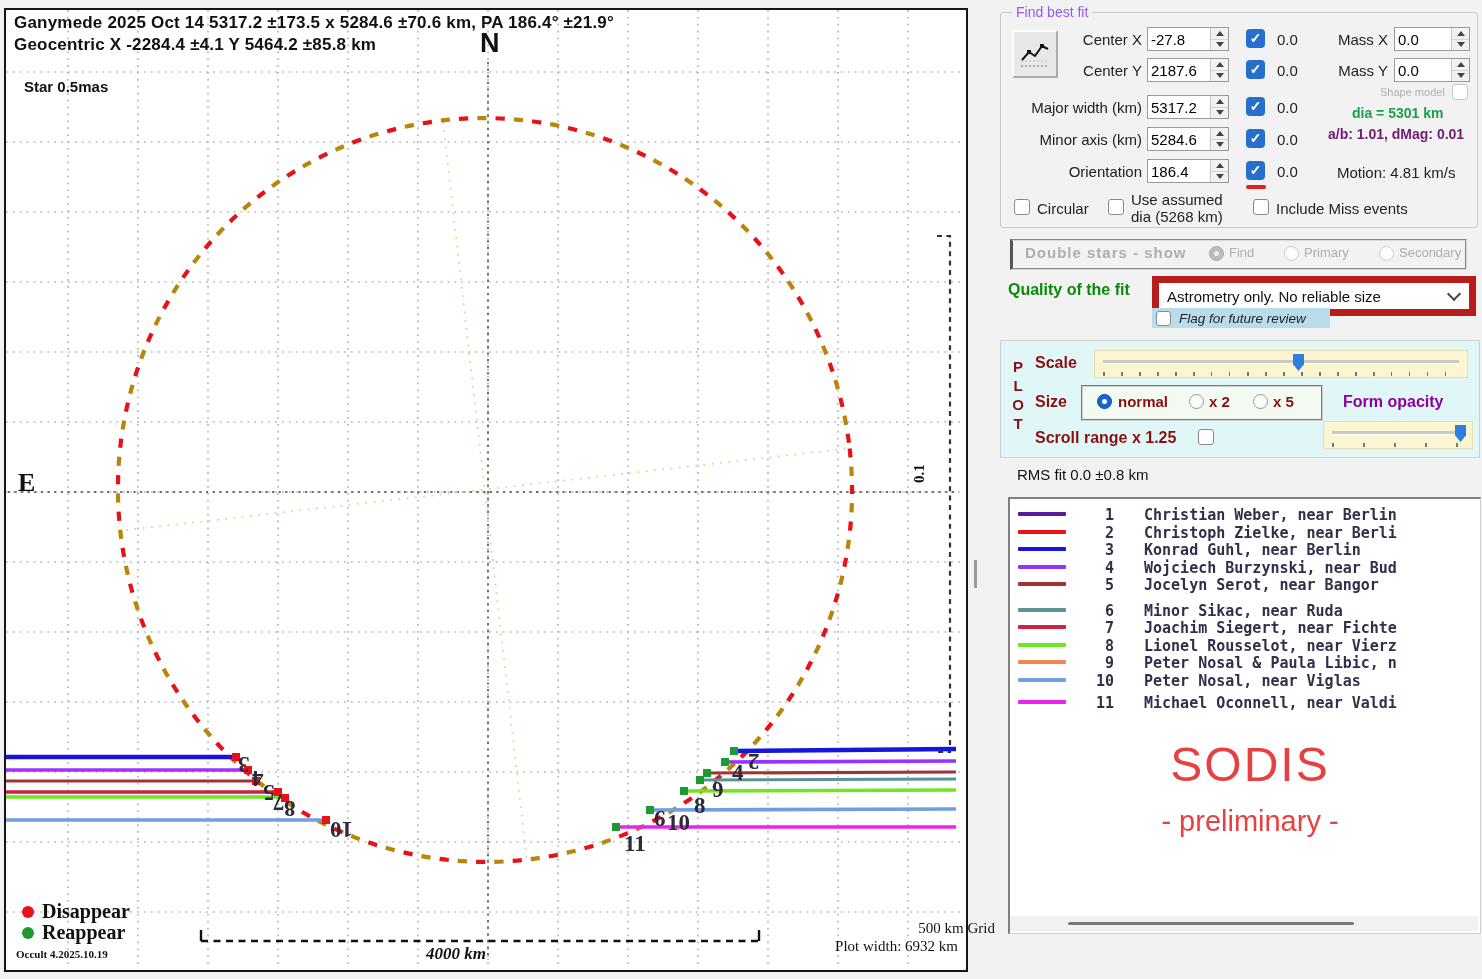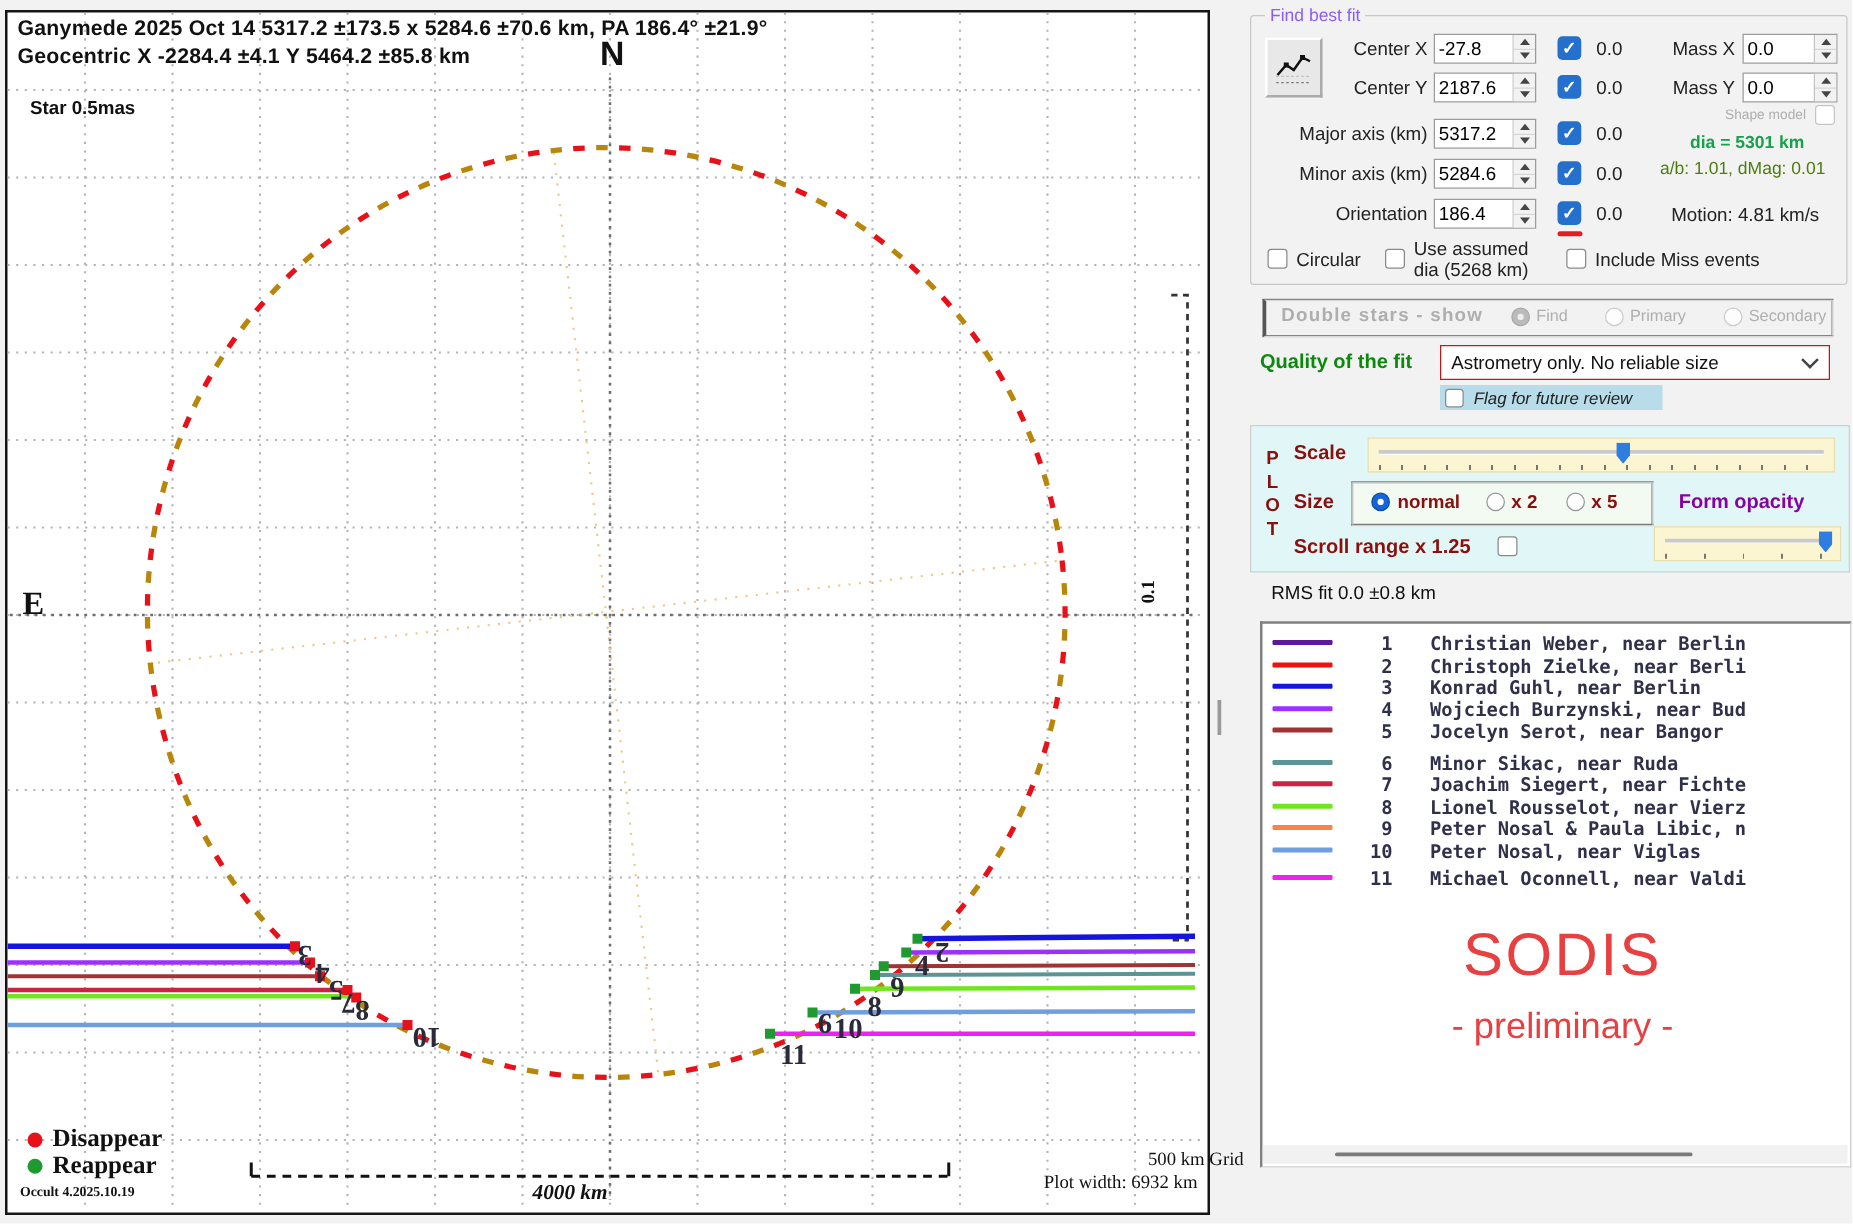--- a/index.html
+++ b/index.html
@@ -35,21 +35,21 @@
   .tri-dn{width:0;height:0;border-left:4px solid transparent;border-right:4px solid transparent;border-top:5px solid #444;}
   .cbx{width:19px;height:19px;background:#2570cc;border-radius:4px;color:#fff;font-size:14px;font-weight:bold;text-align:center;line-height:19px;}
   .cbx-empty{width:16px;height:16px;background:#fff;border:1.6px solid #8a8a8a;border-radius:3px;box-sizing:border-box;}
   .radio{width:15px;height:15px;border-radius:50%;background:#fdfdfd;border:1.6px solid #999;box-sizing:border-box;}
   .radio.sel-blue{background:#1565d8;border:1.6px solid #0d4ba8;position:relative;}
   .radio.sel-blue:after{content:"";position:absolute;left:4px;top:4px;width:5px;height:5px;background:#fff;border-radius:50%;}
   .radio.sel-gray{background:#bbb;border:1.6px solid #aaa;position:relative;}
   .radio.sel-gray:after{content:"";position:absolute;left:4px;top:4px;width:5px;height:5px;background:#eee;border-radius:50%;}
   .graytxt{color:#aeaeae;}
   .greenb{color:#0a8a0a;font-weight:bold;font-size:16px;}
-  .select{background:#fff;border:1px solid #b91c1c;display:flex;align-items:center;font-size:15px;color:#111;}
+  .select{background:#fff;border:7px solid #b91c1c;display:flex;align-items:center;font-size:15px;color:#111;}
   .chev{width:8px;height:8px;border-right:2px solid #444;border-bottom:2px solid #444;transform:rotate(45deg);margin:-4px 10px 0 auto;}
   .darkred{color:#8a1010;font-weight:bold;}
   .sldtrack{background:#fcf5d2;border:1px solid #e6ddb0;}
   .groove{position:absolute;left:8px;right:8px;top:9px;height:3px;background:#c9c9c9;border-bottom:1px solid #fff;}
   .thumb{position:absolute;top:3px;width:11px;height:17px;background:#2f7de0;clip-path:polygon(0 0,100% 0,100% 60%,50% 100%,0 60%);}
   .ticks{position:absolute;left:8px;right:8px;bottom:1px;height:4px;background-image:repeating-linear-gradient(to right,#777 0 1.5px,transparent 1.5px 18px);}
   .mono{font-family:"DejaVu Sans Mono",monospace;}
   .obsrow{position:absolute;left:0;width:100%;height:17px;}
   .swatch{position:absolute;left:8px;top:6px;width:48px;height:4px;border-radius:1px;}
   .obsnum{position:absolute;left:58px;top:0;width:46px;text-align:right;font-size:15px;font-weight:bold;color:#30304a;}
@@ -244,21 +244,21 @@
           <span class="tri-up"></span>
         </div>
         <div>
           <span class="tri-dn"></span>
         </div>
       </div>
   </div>
   <span class="abs graytxt" style="left:1380px;top:86px;font-size:11px;">Shape model</span>
   <div class="abs cbx-empty" style="left:1452px;top:84px;border-color:#c5c5c5;"></div>
 
-  <span class="abs flab" style="left:1024px;top:99px;width:118px;text-align:right;">Major axis (km)</span>
+  <span class="abs flab" style="left:1024px;top:99px;width:118px;text-align:right;">Major width (km)</span>
   <div class="abs inputbox" style="left:1147px;top:95px;width:82px;">
     <input value="5317.2" style="">
     <div class="spin">
         <div>
           <span class="tri-up"></span>
         </div>
         <div>
           <span class="tri-dn"></span>
         </div>
       </div>
@@ -274,21 +274,21 @@
         <div>
           <span class="tri-up"></span>
         </div>
         <div>
           <span class="tri-dn"></span>
         </div>
       </div>
   </div>
   <div class="abs cbx" style="left:1246px;top:129px;">✓</div>
   <span class="abs flab" style="left:1277px;top:131px;">0.0</span>
-  <span class="abs" style="left:1328px;top:126px;font-size:14px;color:#4d7c0f;">a/b: 1.01, dMag: 0.01</span>
+  <span class="abs" style="left:1328px;top:126px;font-size:14px;color:#701a75;font-weight:bold;">a/b: 1.01, dMag: 0.01</span>
 
   <span class="abs flab" style="left:1024px;top:163px;width:118px;text-align:right;">Orientation</span>
   <div class="abs inputbox" style="left:1147px;top:159px;width:82px;">
     <input value="186.4" style="">
     <div class="spin">
         <div>
           <span class="tri-up"></span>
         </div>
         <div>
           <span class="tri-dn"></span>

